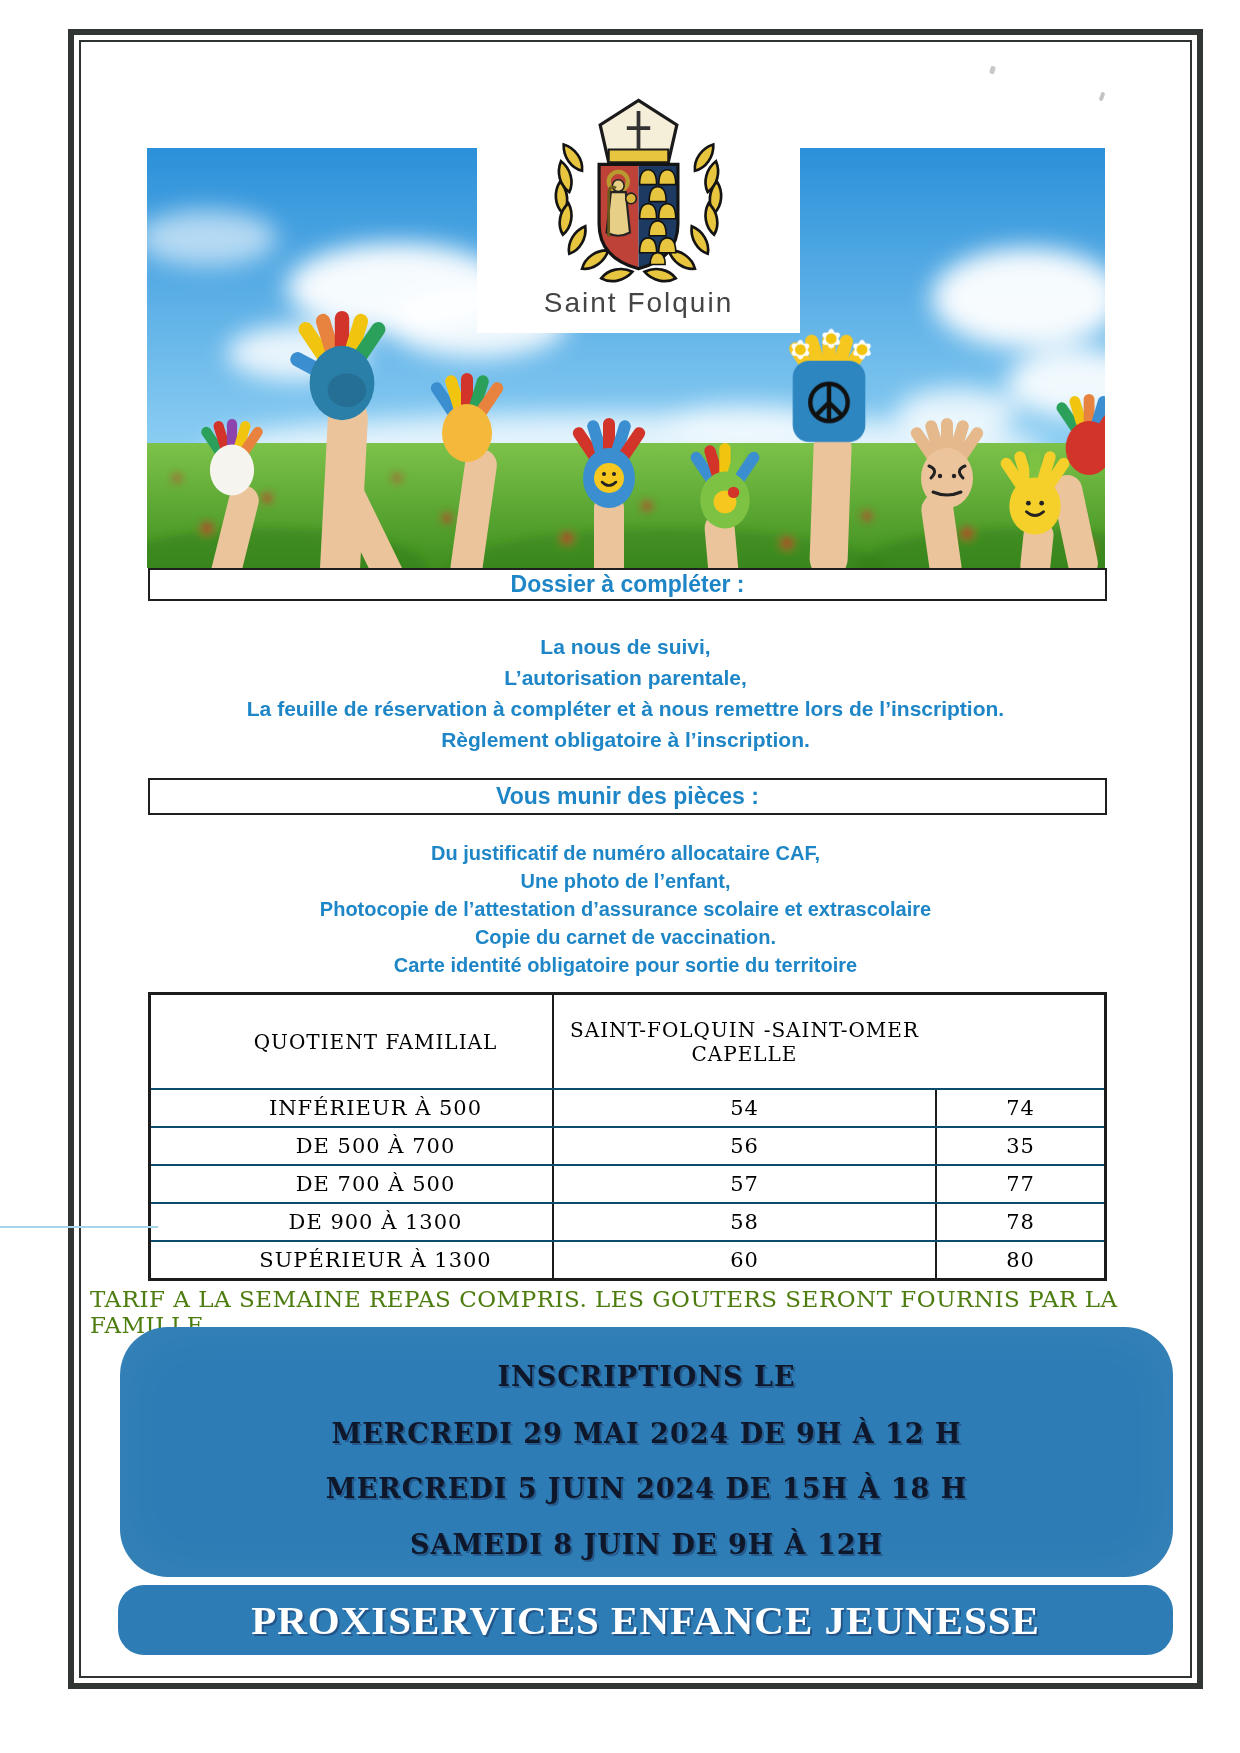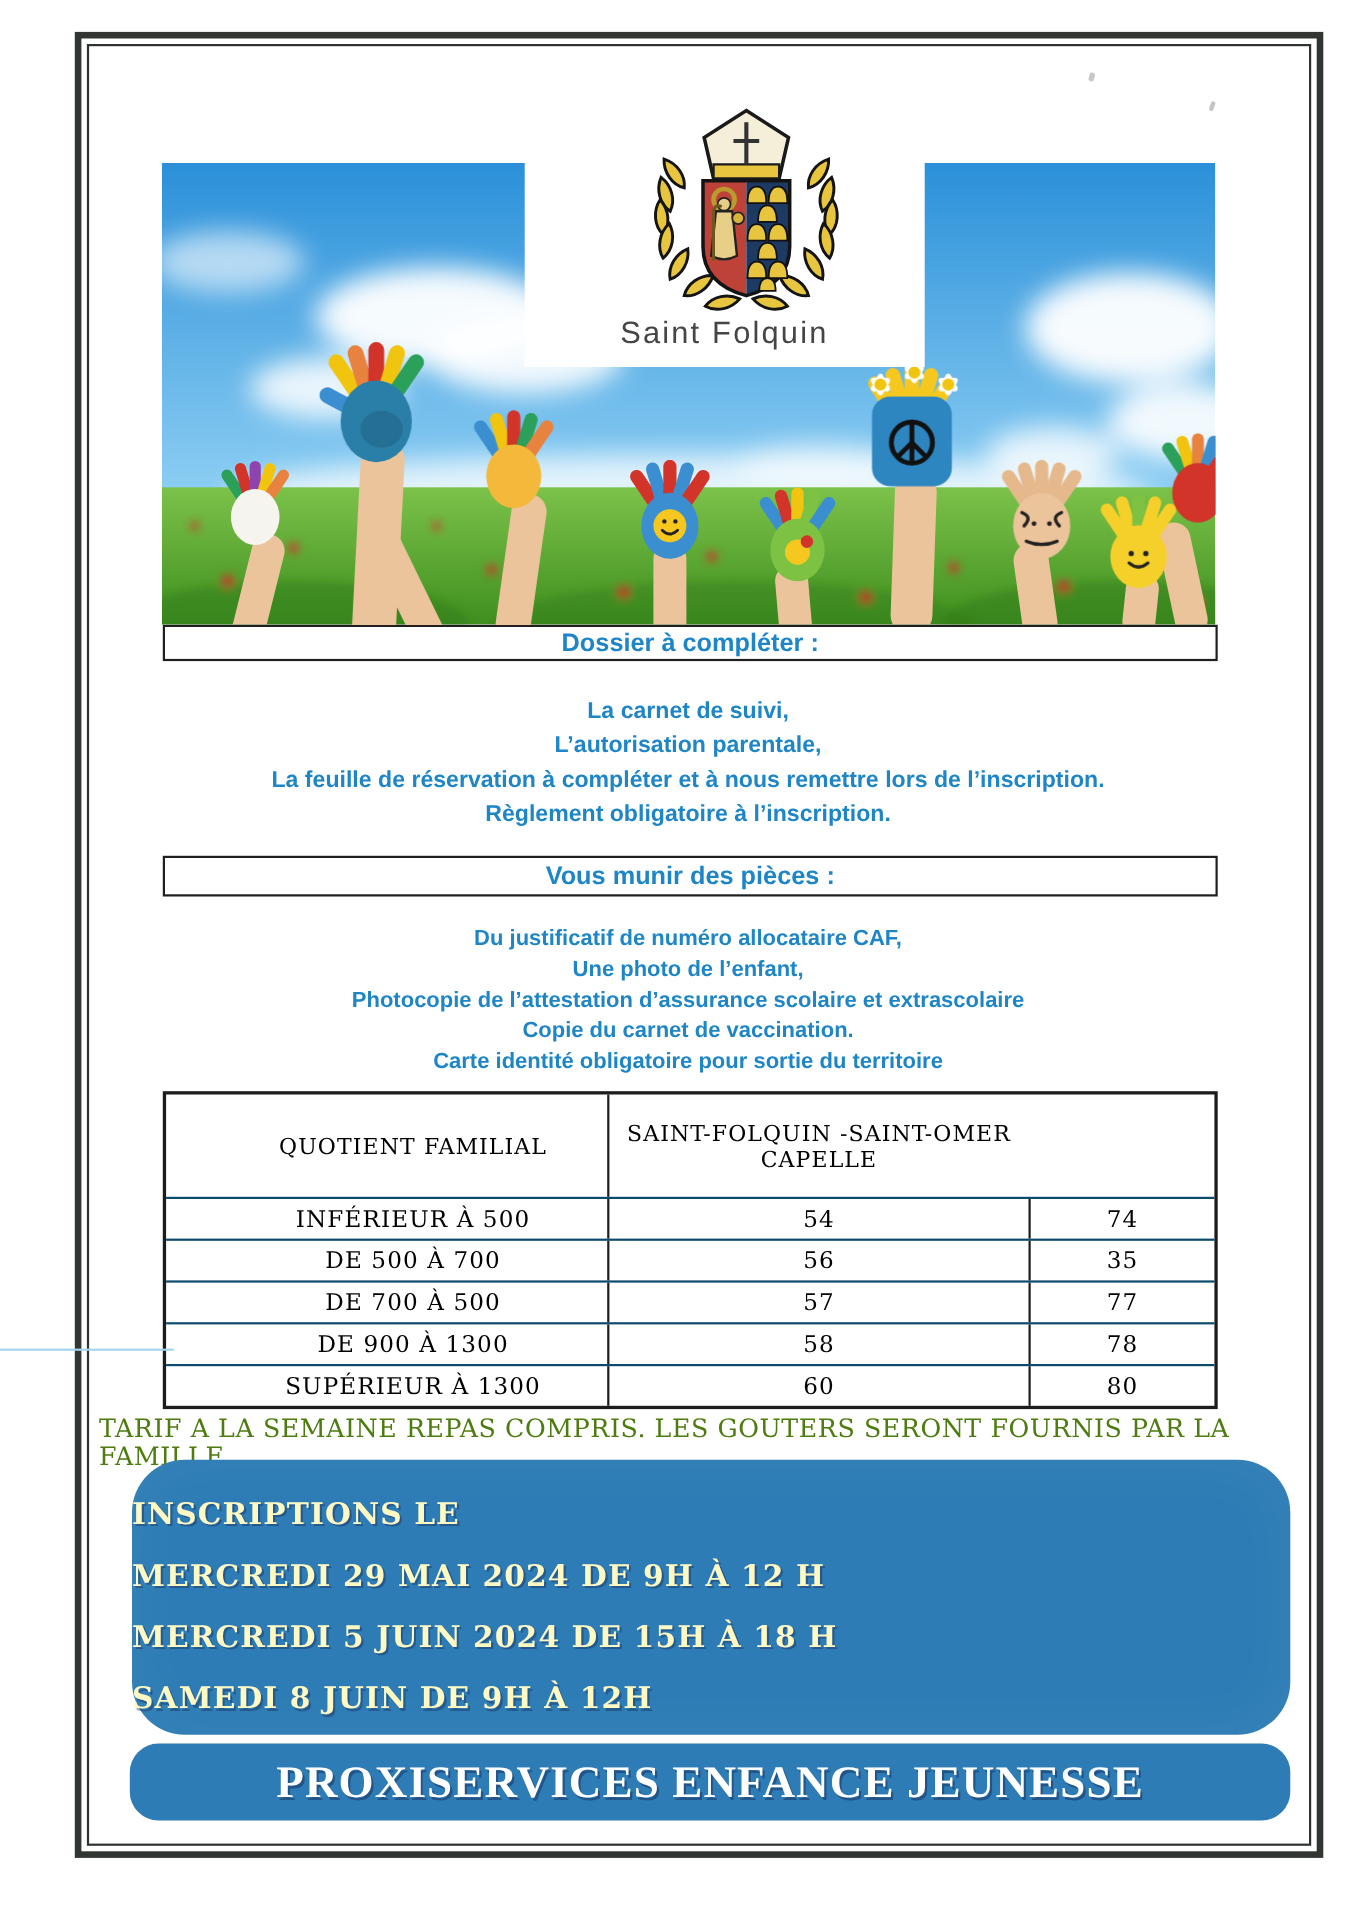--- a/index.html
+++ b/index.html
@@ -10,21 +10,21 @@
 
   
   .frame{left:79px;top:40px;width:1109px;height:1634px;
          border:2px solid #2e332f;outline:6px solid #313632;outline-offset:5px;}
 
   
   .photo{left:147px;top:148px;width:958px;height:420px;overflow:hidden;}
   .photo svg{display:block;}
 
   
-  .logobox{left:477px;top:90px;width:323px;height:243px;background:#fff;text-align:center;padding-left:40px;}
+  .logobox{left:477px;top:90px;width:323px;height:243px;background:#fff;text-align:center;}
   .logobox svg{margin-top:6px;}
   .logoname{position:absolute;left:0;right:0;bottom:14px;
             font-size:28px;letter-spacing:2px;color:#454545;font-weight:500;}
 
   
   .hbox{left:148px;width:955px;background:#fff;border:2px solid #1f1f1f;
         display:flex;align-items:center;justify-content:center;}
   .hbox.dossier{top:568px;height:29px;}
   .hbox.pieces{top:778px;height:33px;}
   .hbox span{font-size:23px;font-weight:bold;color:#1e86c7;}
@@ -51,22 +51,22 @@
   
   .tarif{left:90px;top:1286px;width:1060px;text-align:left;
          font-family:"DejaVu Serif",serif;font-size:23px;color:#4d7c0f;
          letter-spacing:.5px;}
 
   
   .bluebox1{left:120px;top:1327px;width:1053px;height:250px;background:#2d7cb5;
             border-radius:48px;box-shadow:inset 0 0 60px rgba(255,255,255,.06);}
   .bluebox2{left:118px;top:1585px;width:1055px;height:70px;background:#2d7cb5;
             border-radius:26px;display:flex;align-items:center;justify-content:center;}
-  .bannertext{position:absolute;left:0;right:0;margin:0;
-              font-family:"DejaVu Serif",serif;font-weight:bold;color:#fef9c3;
+  .bannertext{position:absolute;left:0;right:0;text-align:center;margin:0;
+              font-family:"DejaVu Serif",serif;font-weight:bold;color:#0f172a;
               font-size:27px;letter-spacing:1px;
               text-shadow:2px 2px 0 rgba(20,25,70,.35);}
   .bt-title{top:34px;}
   .bt-d1{top:91px;}
   .bt-d2{top:146px;}
   .bt-d3{top:202px;}
   .footerbanner{font-family:Liberation Serif, serif;font-weight:bold;color:#fff;
                 font-size:41px;letter-spacing:1px;margin:0;
                 text-shadow:2px 2px 0 rgba(20,25,70,.4);}
 
@@ -336,21 +336,21 @@
     </g>
   </svg>
   <div class="logoname">Saint Folquin</div>
 </div>
 
 <div class="abs hbox dossier">
   <span>Dossier à compléter :</span>
 </div>
 
 <div class="abs blist list1">
-  <p>La carnet de suivi,</p>
+  <p>La nous de suivi,</p>
   <p>L’autorisation parentale,</p>
   <p>La feuille de réservation à compléter et à nous remettre lors de l’inscription.</p>
   <p>Règlement obligatoire à l’inscription.</p>
 </div>
 
 <div class="abs hbox pieces">
   <span>Vous munir des pièces :</span>
 </div>
 
 <div class="abs blist list2">

